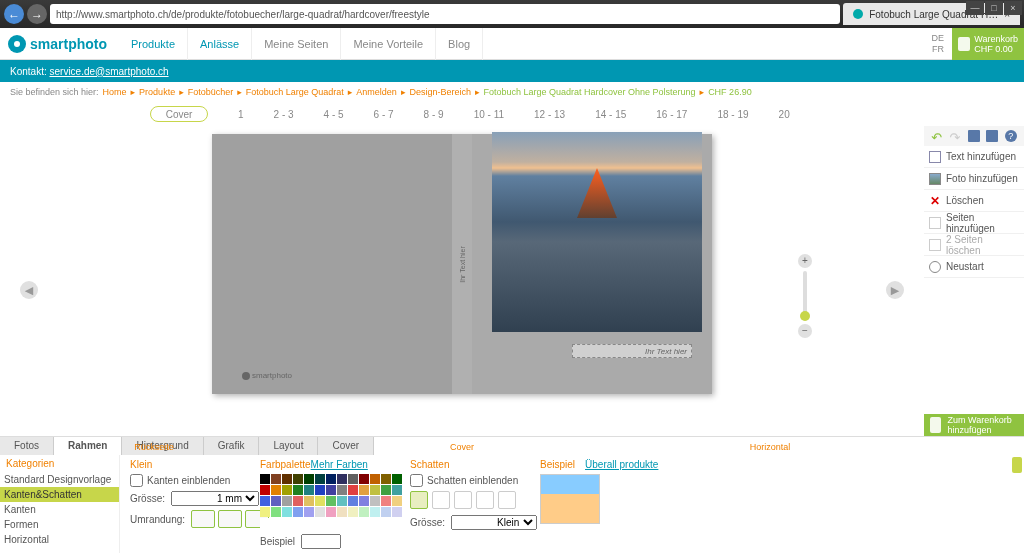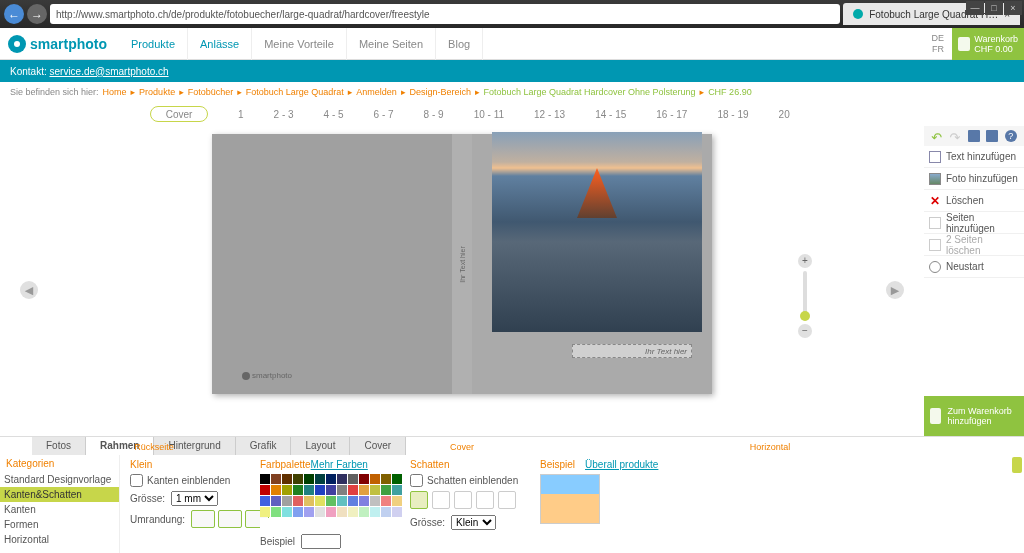--- a/index.html
+++ b/index.html
@@ -82,41 +82,41 @@
 .side-menu .icon.del { color: #d00; font-size: 12px; font-weight: bold; text-align: center; line-height: 12px; }
 .side-menu .icon.page { background: #fff; border: 1px solid #ccc; }
 .side-menu .icon.restart { border: 1px solid #888; border-radius: 6px; }
 .side-menu li.disabled { color: #aaa; }
 .zoom-slider { position: absolute; right: 112px; top: 128px; width: 14px; height: 90px; }
 .zoom-slider .plus, .zoom-slider .minus { width: 14px; height: 14px; border-radius: 7px; background: #e0e0e0; font-size: 10px; text-align: center; line-height: 14px; color: #666; }
 .zoom-slider .track { width: 4px; height: 50px; background: #ddd; margin: 3px auto; border-radius: 2px; position: relative; }
 .zoom-slider .thumb { position: absolute; width: 10px; height: 10px; background: #c7d64a; border-radius: 5px; left: -3px; bottom: 0; }
 
 
-.to-cart { width: 100px; height: 40px; background: #8fc340; color: #fff; display: flex; align-items: center; gap: 6px; padding: 0 6px; font-size: 9px; line-height: 10px; margin-top: auto; }
+.to-cart { width: 100px; height: 22px; background: #8fc340; color: #fff; display: flex; align-items: center; gap: 6px; padding: 0 6px; font-size: 9px; line-height: 10px; margin-top: auto; }
 .to-cart .icon { width: 18px; height: 16px; background: #fff; border-radius: 2px; opacity: 0.9; }
 
 
 .bottom-area { border-top: 1px solid #ddd; }
-.bottom-tabs { display: flex; height: 18px; font-size: 10px; margin-left: 32px; }
+.bottom-tabs { display: flex; height: 18px; font-size: 10px; }
 .bottom-tabs span { padding: 0 14px; line-height: 18px; background: #e8e8e8; border-right: 1px solid #ccc; color: #555; cursor: pointer; }
 .bottom-tabs span.active { background: #fff; font-weight: bold; }
 
 
 .bottom-panel { display: flex; height: 100px; background: #fff; position: relative; }
 .cat-col { width: 120px; border-right: 1px solid #eee; }
 .cat-col .hdr { font-size: 10px; color: #f08000; padding: 3px 6px; }
 .cat-col ul { list-style: none; }
 .cat-col li { font-size: 10px; padding: 2px 4px; color: #555; cursor: pointer; }
 .cat-col li.active { background: #c7d64a; color: #333; }
 .opt-col { padding: 4px 10px; font-size: 10px; color: #555; }
 .opt-col .hdr { color: #f08000; margin-bottom: 4px; }
 .opt-col label { display: flex; align-items: center; gap: 4px; margin-bottom: 4px; }
 .opt-col .row { display: flex; align-items: center; gap: 6px; margin-bottom: 4px; }
-.opt-col select { font-size: 10px; }
+.opt-col select { font-size: 10px; padding-left: 41px; }
 .corner-styles { display: flex; gap: 3px; }
 .corner-styles span { width: 24px; height: 18px; border: 1px solid #8fc340; background: #f8f8f8; border-radius: 2px; }
 .palette { display: grid; grid-template-columns: repeat(13, 10px); gap: 1px; }
 .palette span { width: 10px; height: 10px; }
 .link { color: #0097b2; text-decoration: underline; cursor: pointer; }
 .shadows { display: flex; gap: 4px; }
 .shadows span { width: 18px; height: 18px; border: 1px solid #ccc; background: #fff; border-radius: 2px; }
 .shadows span.sel { background: #e8eec0; border-color: #8fc340; }
 .preview-img { width: 60px; height: 50px; background: linear-gradient(#8cf 40%, #fc8 40%); border: 1px solid #ccc; }
 .handle { position: absolute; right: 2px; top: 2px; width: 10px; height: 16px; background: #c7d64a; border-radius: 2px; }
@@ -143,22 +143,22 @@
 </div>
 
 <div class="site-header">
   <div class="logo">
       <span class="mark"></span>
       <span>smartphoto</span>
     </div>
   <nav class="main-nav">
     <a>Produkte</a>
     <a>Anlässe</a>
+    <a class="sub">Meine Seiten</a>
     <a class="sub">Meine Vorteile</a>
-    <a class="sub">Meine Seiten</a>
     <a class="sub">Blog</a>
   </nav>
   <div class="lang-cart">
     <div class="lang">
       <span>DE</span>
         <span>FR</span>
     </div>
     <div class="cart">
       <span class="icon"></span>
       <span class="txt"><span>Warenkorb</span><br><span>CHF 0.00</span></span>

